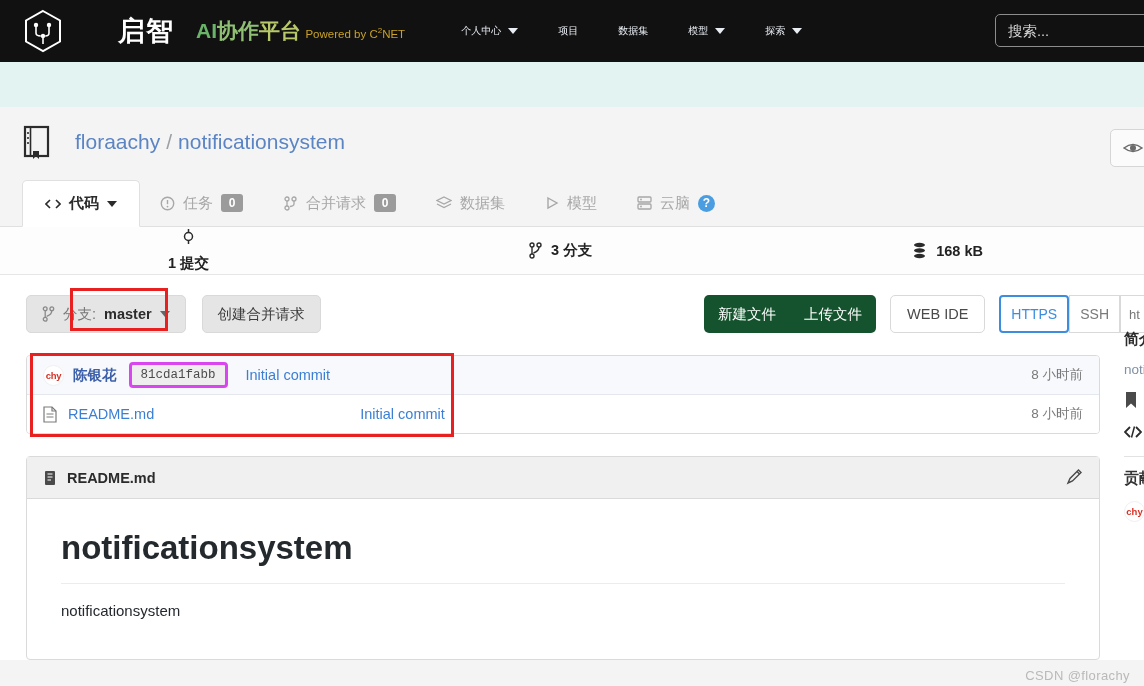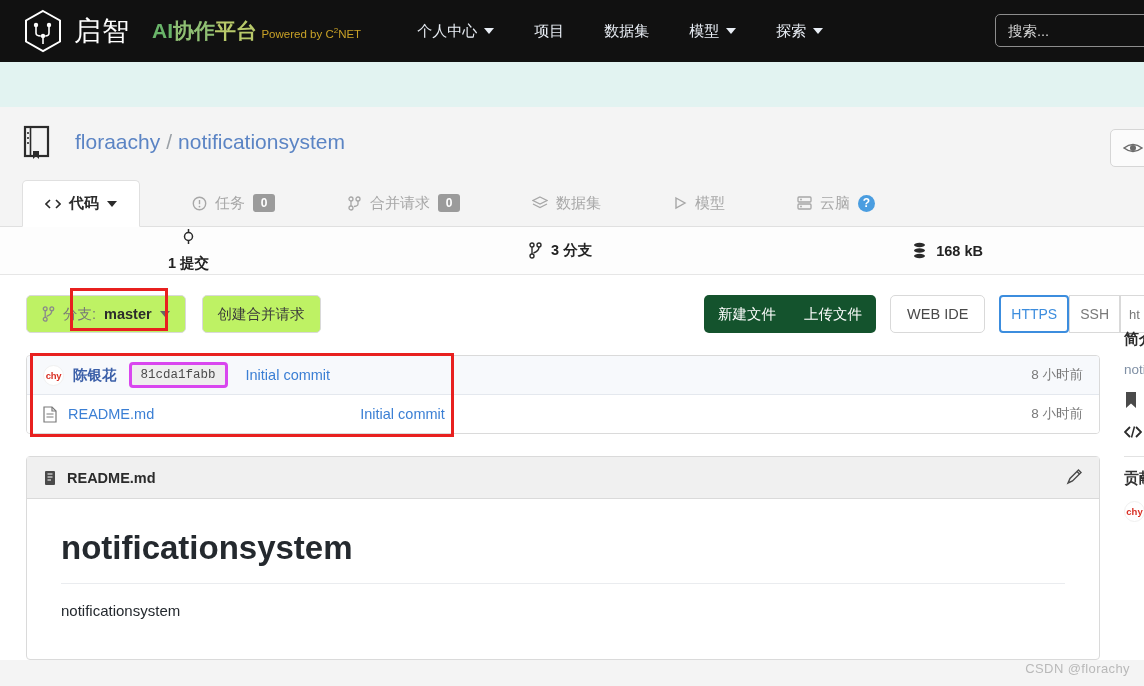--- a/index.html
+++ b/index.html
@@ -17,32 +17,32 @@
   .topnav {
     height: 62px; background: #111111;
     display: flex; align-items: center;
     padding: 0 0 0 22px;
     position: relative;
   }
   .brand { display: flex; align-items: center; gap: 10px; }
   .logo-mark { width: 42px; height: 44px; flex: 0 0 42px; }
   .brand-cn {
     color: #ffffff; font-size: 27px; letter-spacing: 1px;
-    font-weight: 400; line-height: 1;
+    font-weight: 700; line-height: 1; margin-left: 44px;
   }
   .brand-right { margin-left: 12px; line-height: 1.05; }
   .brand-ai { font-size: 21px; font-weight: bold; color: #69b469; white-space: nowrap; }
   .brand-ai .seg2 { color: #8fbf73; }
   .brand-ai .seg3 { color: #b8c96a; }
   .brand-sub { font-size: 11.5px; color: #c9a227; margin-top: 1px; white-space: nowrap; }
   .brand-sub sup { font-size: 8px; }
 
   .navitems { display: flex; align-items: center; margin-left: 36px; gap: 0; }
   .navitem {
-    color: #e9eef5; font-size: 15px; padding: 0 20px;
+    color: #e9eef5; font-size: 10px; padding: 0 20px;
     display: flex; align-items: center; gap: 7px; cursor: pointer;
     white-space: nowrap;
   }
   .caret {
     width: 0; height: 0; border-left: 5px solid transparent;
     border-right: 5px solid transparent; border-top: 6px solid #e9eef5;
     display: inline-block;
   }
   .searchwrap { position: absolute; left: 995px; top: 14px; }
   .searchbox {
@@ -72,21 +72,21 @@
     width: 46px; height: 38px; border: 1px solid #d6d6d6;
     border-radius: 5px; background: #fbfbfb;
     display: flex; align-items: center; justify-content: center;
     cursor: pointer;
   }
 
   
   .tabbar {
     margin-top: 22px; padding-left: 22px;
     display: flex; align-items: flex-end; height: 46px;
-    border-bottom: 1px solid #e0e0e0; background: #f4f4f4; gap: 32px;
+    border-bottom: 1px solid #e0e0e0; background: #f4f4f4;
   }
   .tab {
     display: flex; align-items: center; gap: 8px;
     font-size: 15px; color: #a7a7a7; height: 46px;
     padding: 0 20px; cursor: pointer; white-space: nowrap;
   }
   .tab.active {
     background: #ffffff; color: #2b2b2b; font-weight: bold;
     border: 1px solid #e0e0e0; border-bottom: 1px solid #ffffff;
     border-radius: 5px 5px 0 0; height: 47px; margin-bottom: -1px;
@@ -119,21 +119,21 @@
   .stat-commits { margin-left: 168px; flex-direction: column; }
   .stat-branches { margin-left: 320px; }
   .stat-size { margin-left: 320px; }
 
   
   .actions {
     display: flex; align-items: center; padding: 20px 0 0 26px;
     position: relative;
   }
   .btn {
-    border: 1px solid #d9d9d9; background: #bef264;
+    border: 1px solid #d9d9d9; background: #e5e5e5;
     border-radius: 5px; font-size: 14.5px; color: #3b3b3b;
     height: 38px; display: inline-flex; align-items: center;
     padding: 0 15px; gap: 8px; cursor: pointer; white-space: nowrap;
   }
   .branch-btn { color: #777; }
   .branch-btn b { color: #2b2b2b; }
   .redbox {
     position: absolute; border: 3px solid #e8201f; pointer-events: none;
   }
   .redbox-branch { left: 70px; top: 13px; width: 98px; height: 43px; }
@@ -236,21 +236,21 @@
   .rs-div { border-top: 1px solid #e2e2e2; margin: 14px 0 12px 0; width: 30px; }
   .rs-contrib { font-weight: bold; font-size: 15px; }
   .rs-avatar {
     width: 21px; height: 21px; border-radius: 50%; background: #fff;
     border: 1px solid #f0f0f0; color: #d93025; font-size: 9.5px;
     font-weight: bold; display: flex; align-items: center;
     justify-content: center; margin-top: 13px;
   }
 
   .watermark {
-    position: absolute; right: 14px; bottom: 10px;
+    position: absolute; right: 14px; bottom: 3px;
     color: #b9b9b9; font-size: 13px; letter-spacing: 0.4px;
   }
 </style>
 </head>
 <body>
 
 <div class="topnav">
   <div class="brand">
     <svg class="logo-mark" viewBox="0 0 42 44">
       <path d="M21 2 L38 11.5 L38 32.5 L21 42 L4 32.5 L4 11.5 Z" fill="none" stroke="#ffffff" stroke-width="2"></path>

